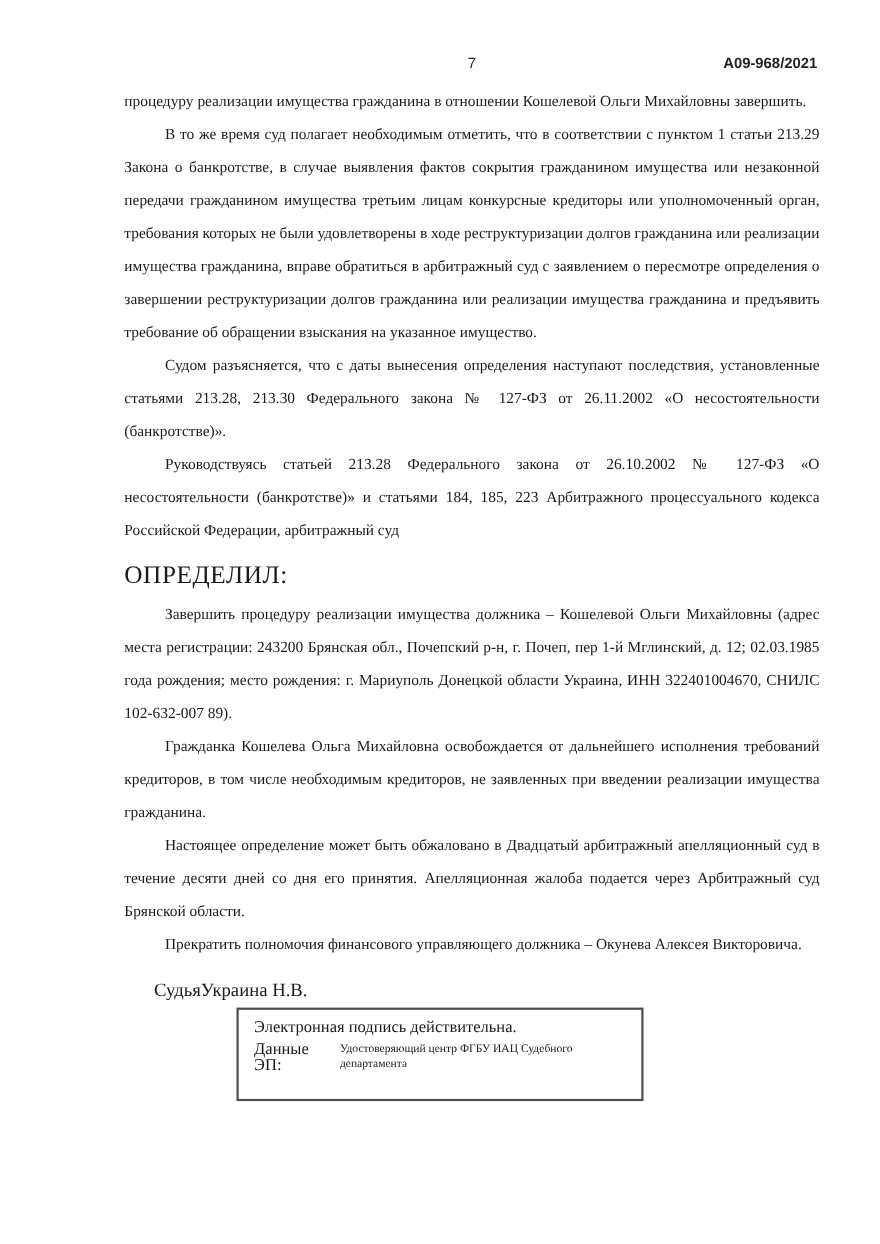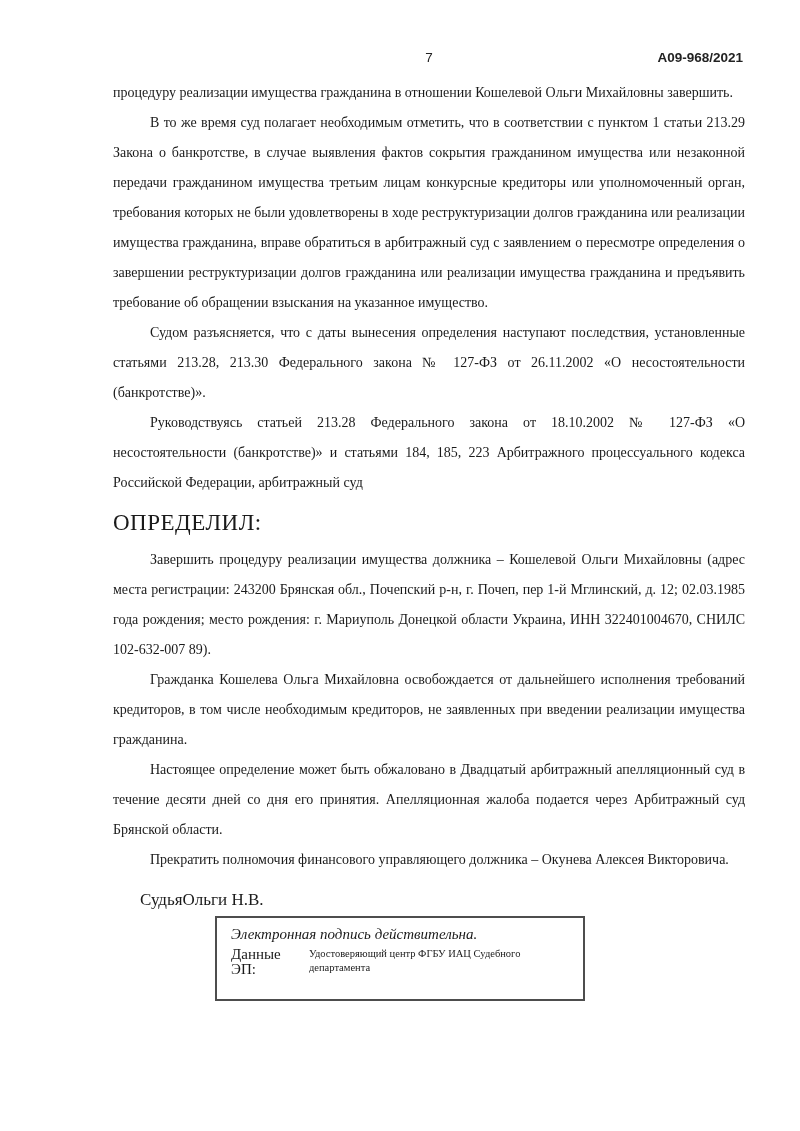--- a/index.html
+++ b/index.html
@@ -65,21 +65,20 @@
     margin-left: 102px;
     width: 370px;
     height: 85px;
     border: 2px solid #4d4d4d;
     background: #ffffff;
     padding: 7px 6px 0 14px;
   }
   .stamp-valid {
     font-size: 15px;
     line-height: 19px;
-    font-style: italic;
   }
   .stamp-row {
     display: flex;
     align-items: flex-start;
     margin-top: 3px;
   }
   .stamp-label {
     font-size: 15px;
     line-height: 15px;
     width: 78px;
@@ -99,33 +98,33 @@
 
     <div class="header">
       <span class="page-num">7</span>
       <span class="case-num">А09-968/2021</span>
     </div>
 
     <div>
       <p class="para no-indent">процедуру реализации имущества гражданина в отношении Кошелевой Ольги Михайловны завершить.</p>
       <p class="para">В то же время суд полагает необходимым отметить, что в соответствии с пунктом 1 статьи 213.29 Закона о банкротстве, в случае выявления фактов сокрытия гражданином имущества или незаконной передачи гражданином имущества третьим лицам конкурсные кредиторы или уполномоченный орган, требования которых не были удовлетворены в ходе реструктуризации долгов гражданина или реализации имущества гражданина, вправе обратиться в арбитражный суд с заявлением о пересмотре определения о завершении реструктуризации долгов гражданина или реализации имущества гражданина и предъявить требование об обращении взыскания на указанное имущество.</p>
       <p class="para">Судом разъясняется, что с даты вынесения определения наступают последствия, установленные статьями 213.28, 213.30 Федерального закона № 127-ФЗ от 26.11.2002 «О несостоятельности (банкротстве)».</p>
-      <p class="para">Руководствуясь статьей 213.28 Федерального закона от 18.10.2002 № 127-ФЗ «О несостоятельности (банкротстве)» и статьями 184, 185, 223 Арбитражного процессуального кодекса Российской Федерации, арбитражный суд</p>
+      <p class="para">Руководствуясь статьей 213.28 Федерального закона от 26.10.2002 № 127-ФЗ «О несостоятельности (банкротстве)» и статьями 184, 185, 223 Арбитражного процессуального кодекса Российской Федерации, арбитражный суд</p>
 
       <p class="heading">ОПРЕДЕЛИЛ:</p>
 
       <p class="para">Завершить процедуру реализации имущества должника – Кошелевой Ольги Михайловны (адрес места регистрации: 243200 Брянская обл., Почепский р-н, г. Почеп, пер 1-й Мглинский, д. 12; 02.03.1985 года рождения; место рождения: г. Мариуполь Донецкой области Украина, ИНН 322401004670, СНИЛС 102-632-007 89).</p>
       <p class="para">Гражданка Кошелева Ольга Михайловна освобождается от дальнейшего исполнения требований кредиторов, в том числе необходимым кредиторов, не заявленных при введении реализации имущества гражданина.</p>
       <p class="para">Настоящее определение может быть обжаловано в Двадцатый арбитражный апелляционный суд в течение десяти дней со дня его принятия. Апелляционная жалоба подается через Арбитражный суд Брянской области.</p>
       <p class="para">Прекратить полномочия финансового управляющего должника – Окунева Алексея Викторовича.</p>
     </div>
 
     <div class="sig-row">
       <span>Судья</span>
-      <span>Ольги Н.В.</span>
+      <span>Украина Н.В.</span>
     </div>
 
     <div class="stamp">
       <div class="stamp-valid">Электронная подпись действительна.</div>
       <div class="stamp-row">
         <div class="stamp-label">Данные ЭП:</div>
         <div class="stamp-details">
           <div>Удостоверяющий центр ФГБУ ИАЦ Судебного департамента</div>
 
         </div>

